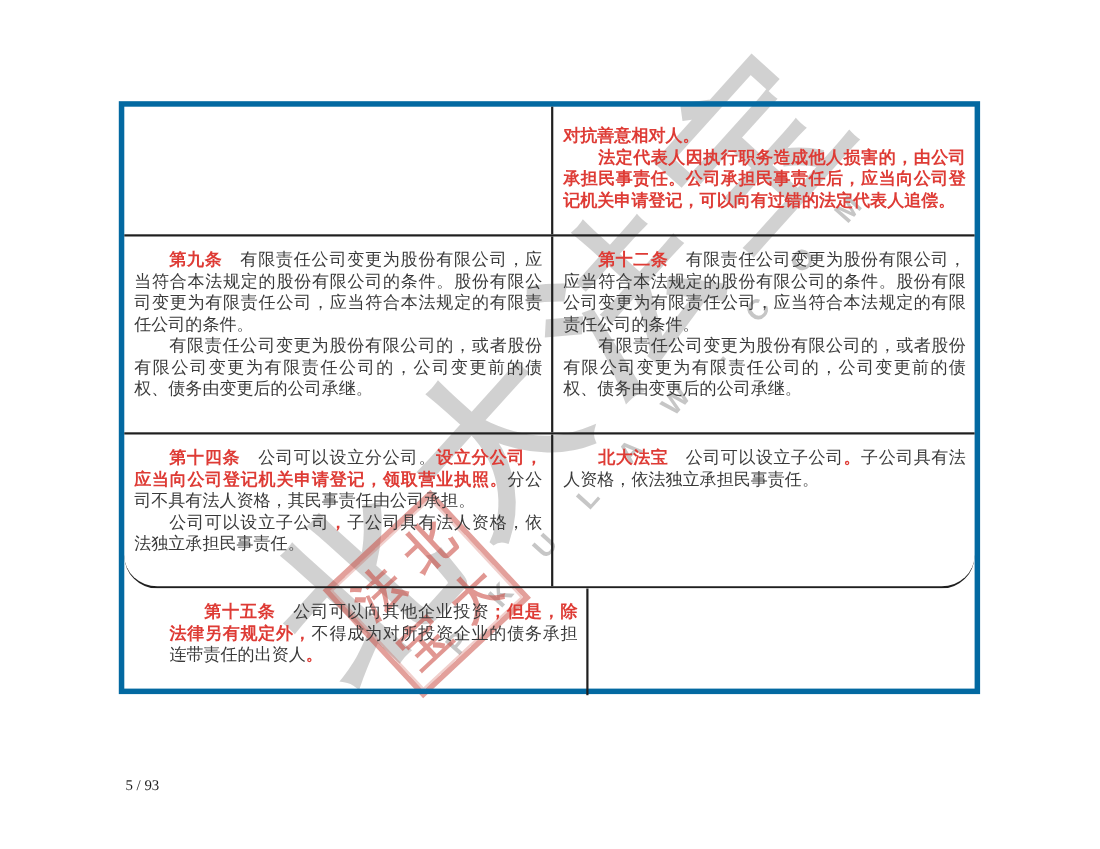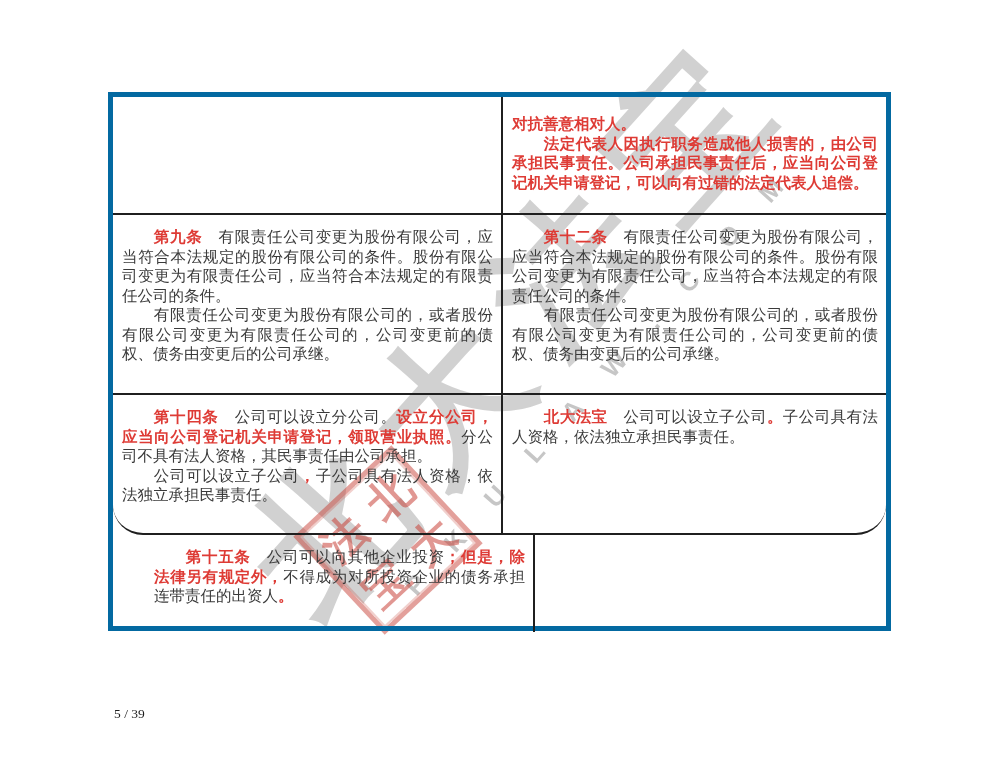--- a/index.html
+++ b/index.html
@@ -144,14 +144,14 @@
           <p class="para ind"><span class="seg red">北大法宝</span><span class="seg blk">　公司可以设立子公司</span><span class="seg red">。</span><span class="seg blk">子公司具有法人资格，依法独立承担民事责任。</span></p>
         </div>
       </div>
       <div class="t-row" style="height: 97px;">
         <div class="t-cell left">
           <p class="para ind"><span class="seg red">第十五条</span><span class="seg blk">　公司可以向其他企业投资</span><span class="seg red">；但是，除法律另有规定外，</span><span class="seg blk">不得成为对所投资企业的债务承担连带责任的出资人</span><span class="seg red">。</span></p>
         </div>
       </div>
     </div>
 
-  <div id="footer-page-num">5 / 39</div>
+  <div id="footer-page-num">5 / 93</div>
 </div>
 
 </body></html>

